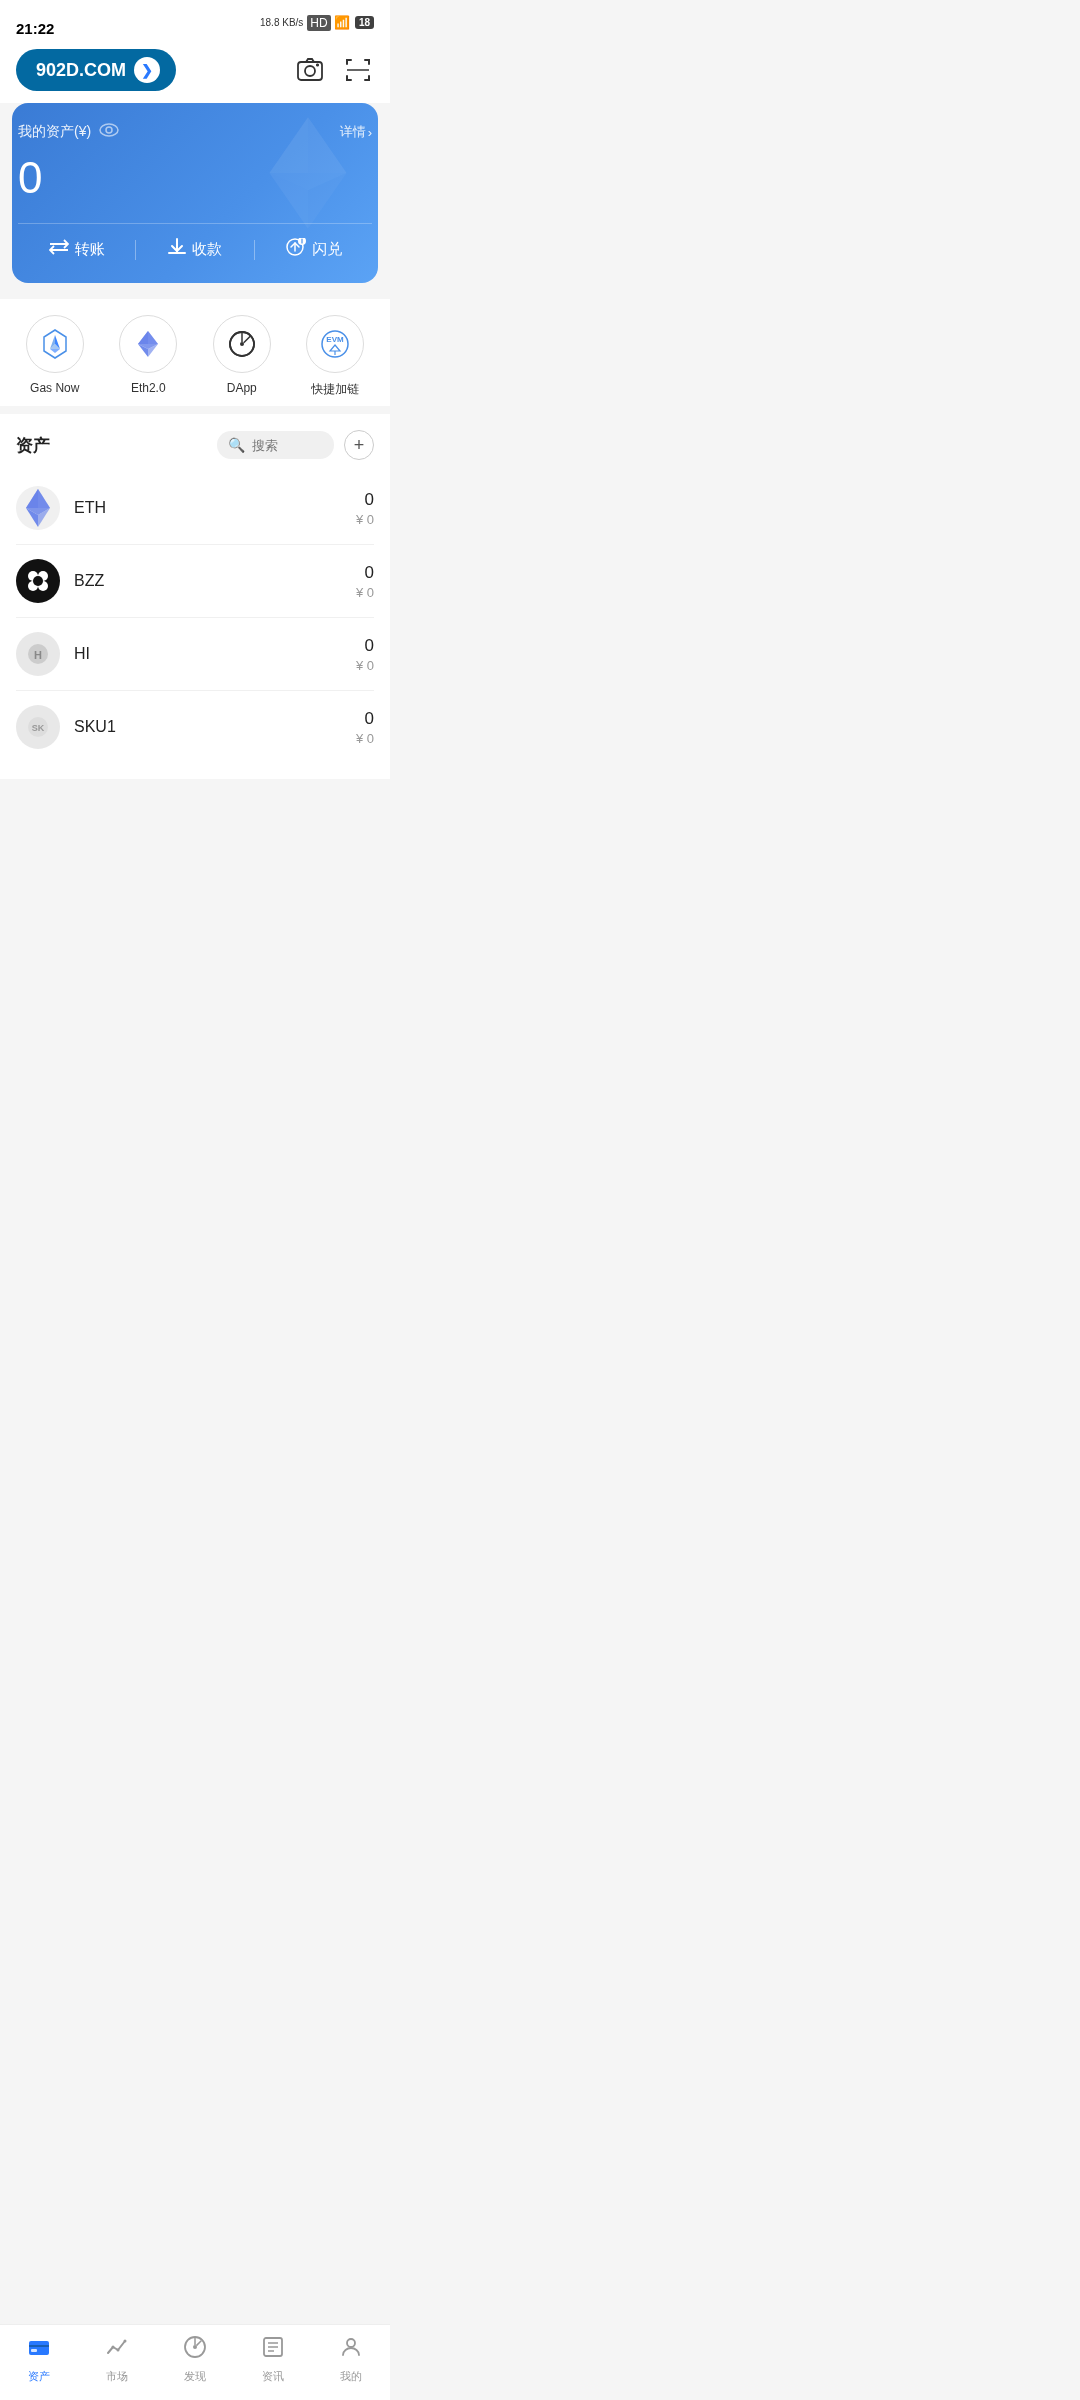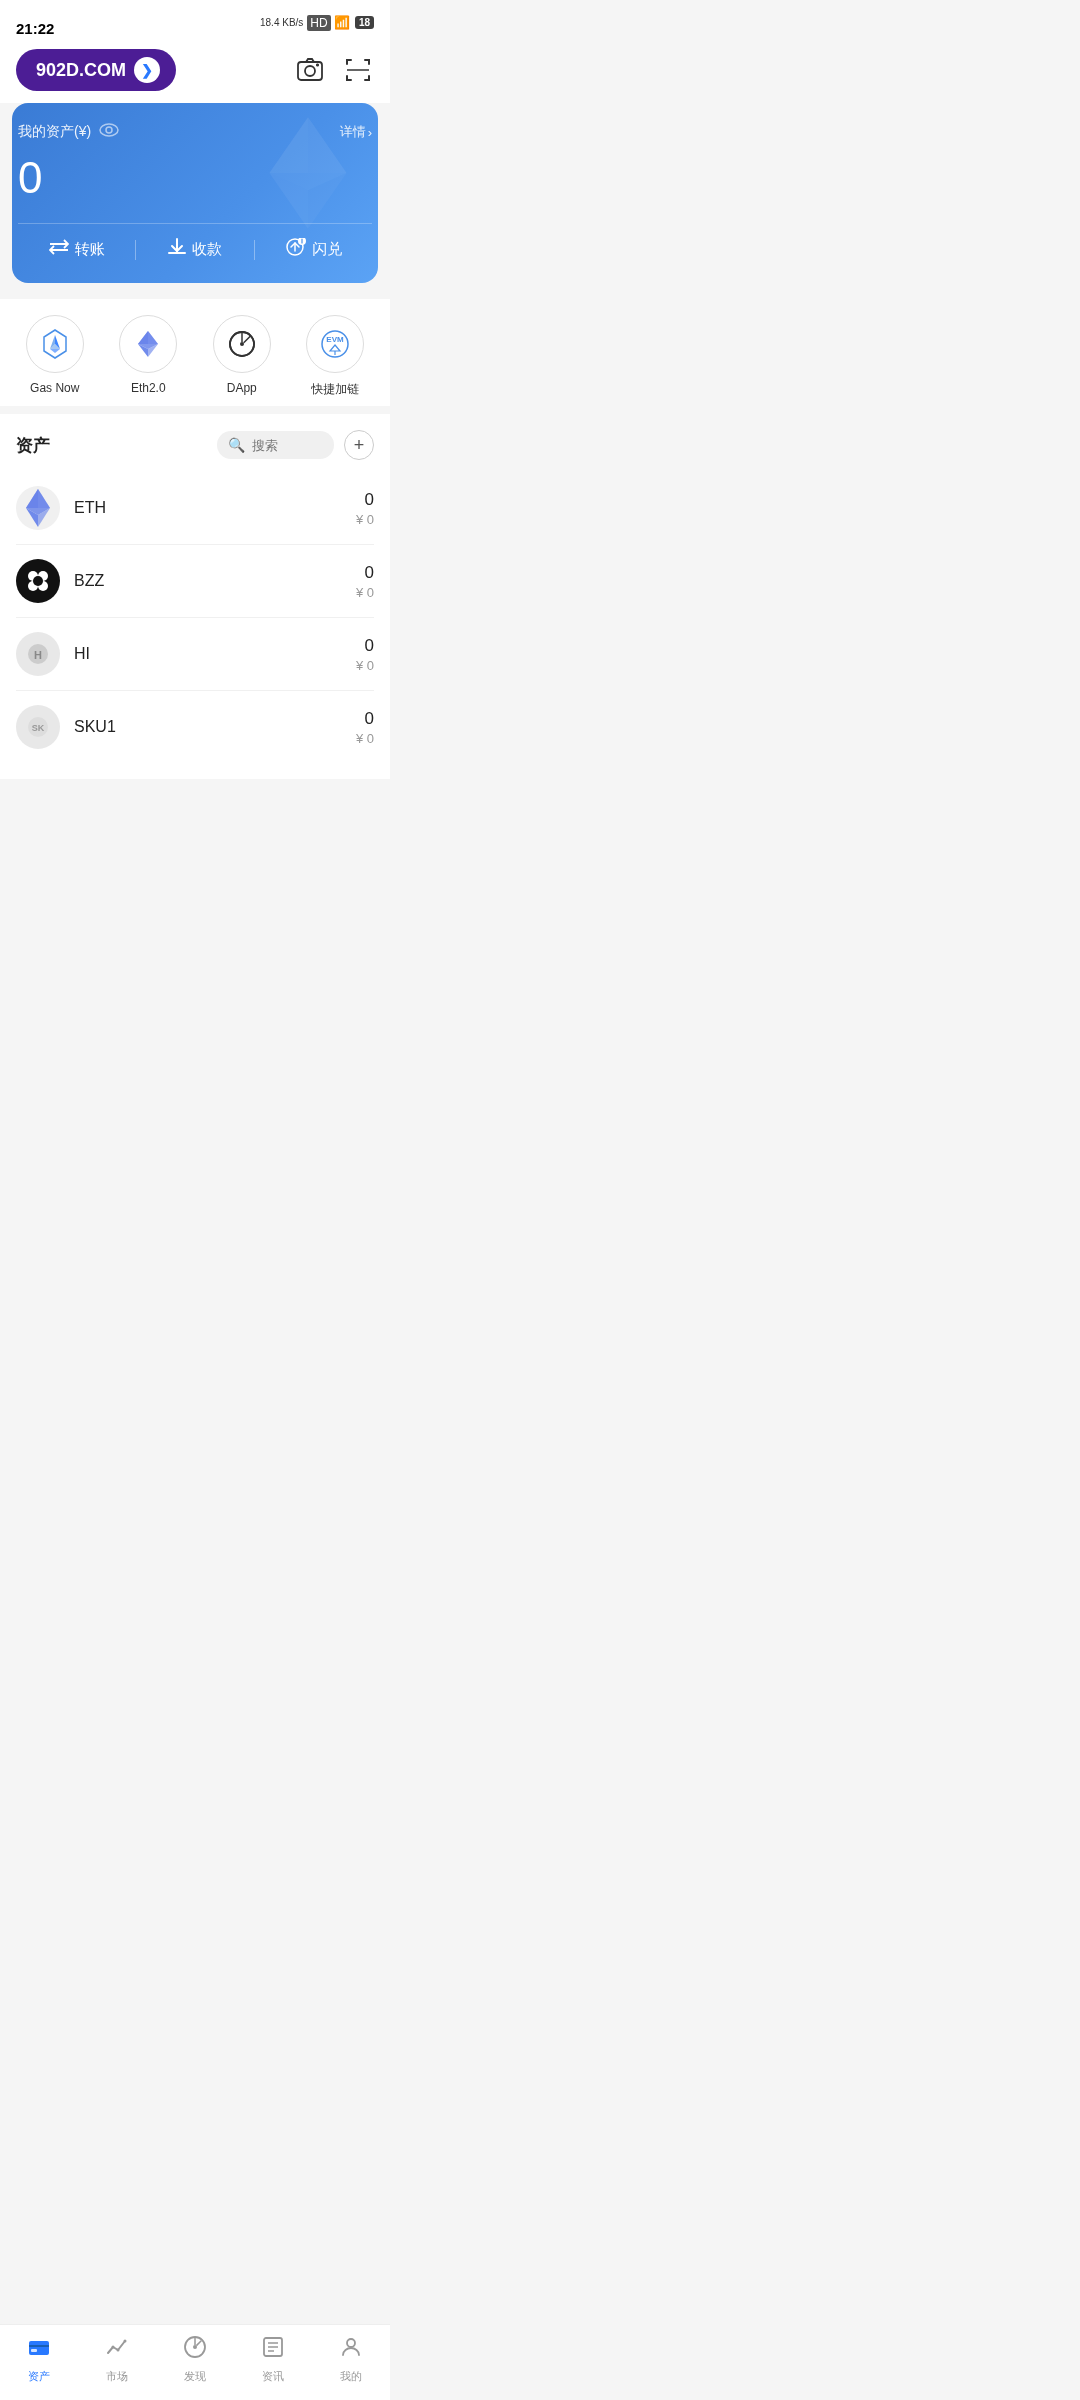--- a/index.html
+++ b/index.html
@@ -45,21 +45,21 @@
 
     
     .top-nav {
       display: flex;
       justify-content: space-between;
       align-items: center;
       padding: 8px 16px 12px;
       background: #fff;
     }
     .brand-pill {
-      background: #4c1d95;
+      background: #0369a1;
       border-radius: 24px;
       padding: 8px 16px 8px 20px;
       display: flex;
       align-items: center;
       gap: 8px;
       color: #fff;
       font-size: 18px;
       font-weight: 700;
     }
     .brand-arrow {
@@ -335,21 +335,21 @@
       border-radius: 50%;
     }
   </style>
 </head>
 <body>
 
 <div class="status-bar">
   <span class="status-time">21:22</span>
   <div class="status-icons">
     <span style="font-size:10px;">
-      <span>18.4 KB/s</span>
+      <span>18.8 KB/s</span>
     </span>
     <span style="background:#555;color:#fff;padding:1px 3px;border-radius:2px;font-size:12px;">HD</span>
     <span style="font-size:13px;">📶</span>
     <span class="status-badge">18</span>
   </div>
 </div>
 
 <div class="top-nav">
   <div class="brand-pill">
     <span>902D.COM</span>

